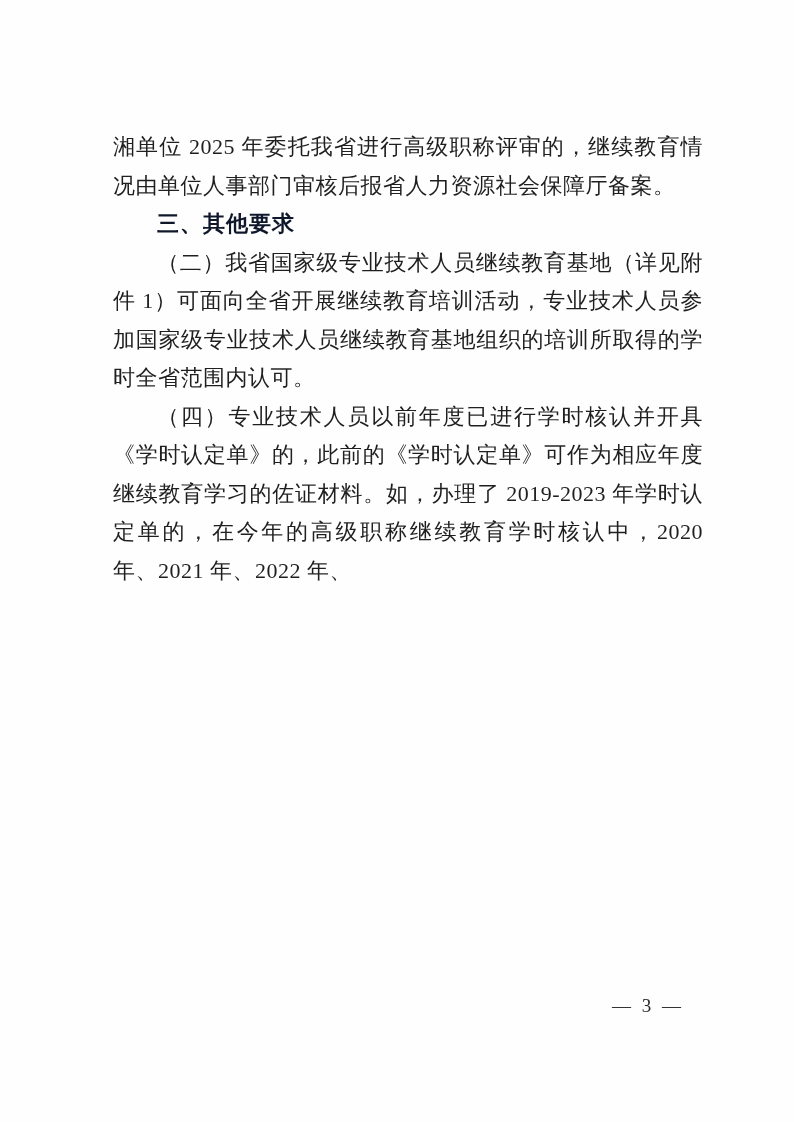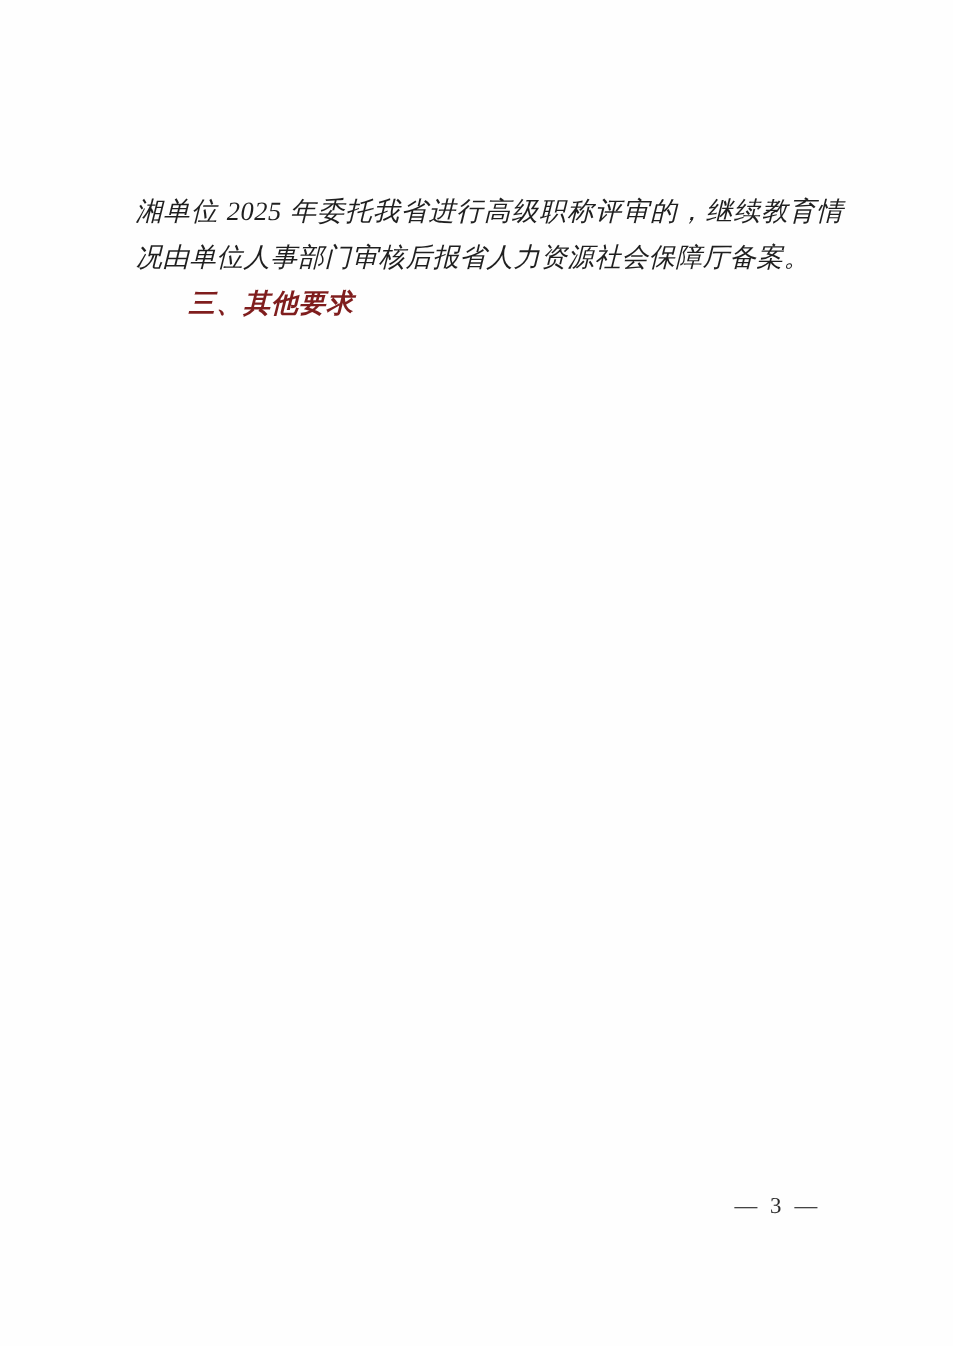--- a/index.html
+++ b/index.html
@@ -12,40 +12,39 @@
     width: 794px;
     height: 1122px;
     background: #fefefe;
     overflow: hidden;
     font-family: "Liberation Serif", serif;
     color: #1f1f1f;
   }
   .content {
     position: absolute;
     left: 113px;
-    top: 157px;
+    top: 128px;
     width: 590px;
-    font-style: italic;
   }
   .para {
     margin: 0;
     font-size: 22px;
     line-height: 38.5px;
     text-align: justify;
     text-indent: 2em;
     letter-spacing: 0.5px;
   }
   .para.no-indent {
     text-indent: 0;
   }
   .heading {
     margin: 0;
     font-family: "Liberation Sans", sans-serif;
     font-weight: 700;
-    color: #7f1d1d;
+    color: #0f172a;
     font-size: 22px;
     line-height: 38.5px;
     text-indent: 2em;
     letter-spacing: 1px;
   }
   .page-number {
     position: absolute;
     top: 995px;
     right: 110px;
     font-size: 19px;
@@ -54,15 +53,17 @@
     font-family: "Liberation Serif", serif;
   }
 </style>
 </head>
 <body>
 
 <div class="page">
   <div class="content">
     <p class="para no-indent">湘单位 2025 年委托我省进行高级职称评审的，继续教育情况由单位人事部门审核后报省人力资源社会保障厅备案。</p>
     <h2 class="heading">三、其他要求</h2>
+    <p class="para">（二）我省国家级专业技术人员继续教育基地（详见附件 1）可面向全省开展继续教育培训活动，专业技术人员参加国家级专业技术人员继续教育基地组织的培训所取得的学时全省范围内认可。</p>
+    <p class="para">（四）专业技术人员以前年度已进行学时核认并开具《学时认定单》的，此前的《学时认定单》可作为相应年度继续教育学习的佐证材料。如，办理了 2019-2023 年学时认定单的，在今年的高级职称继续教育学时核认中，2020 年、2021 年、2022 年、</p>
   </div>
   <div class="page-number">— 3 —</div>
 </div>
 
 </body></html>

